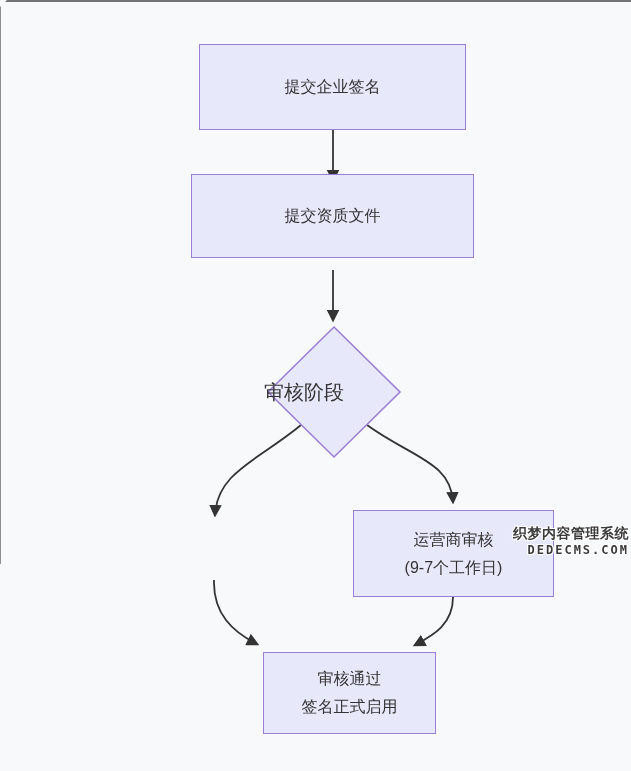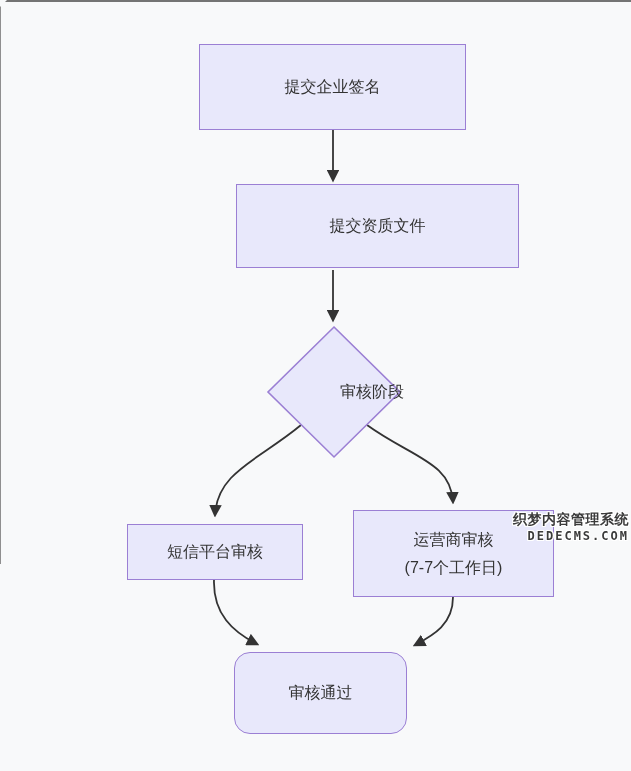--- a/index.html
+++ b/index.html
@@ -31,31 +31,31 @@
     position: absolute;
     background: #e8e8fb;
     border: 1.6px solid #9b7fd4;
     color: #333333;
     display: flex; flex-direction: column;
     align-items: center; justify-content: center;
     font-size: 16px; line-height: 28px;
     text-align: center; box-sizing: border-box;
   }
   .node-submit-signature { left: 198px; top: 42px;  width: 267px; height: 86px; }
-  .node-submit-documents { left: 190px; top: 182px; width: 283px; height: 84px; margin-left: 45px; }
+  .node-submit-documents { left: 190px; top: 172px; width: 283px; height: 84px; }
   .node-sms-review       { left: 126px; top: 522px; width: 176px; height: 56px; }
   .node-operator-review  { left: 352px; top: 508px; width: 201px; height: 87px; align-items: center; }
-  .node-review-passed    { left: 233px; top: 650px; width: 173px; height: 82px; border-radius: 16px; }
+  .node-review-passed    { left: 262px; top: 650px; width: 173px; height: 82px; }
   .diamond-label {
     position: absolute; left: 263px; top: 374px; width: 140px; height: 32px;
-    display: flex; align-items: center; justify-content: flex-end;
-    color: #333333; font-size: 16px; text-align: center;
+    display: flex; align-items: center; justify-content: flex-start;
+    color: #333333; font-size: 20px; text-align: center;
   }
   .watermark {
-    position: absolute; right: 2px; bottom: 20px;
+    position: absolute; right: 2px; bottom: 6px;
     text-align: right; font-weight: bold; color: #3b3b3b;
     text-shadow:
       -1px -1px 0 #fff, 1px -1px 0 #fff, -1px 1px 0 #fff, 1px 1px 0 #fff,
       0 -1px 0 #fff, 0 1px 0 #fff, -1px 0 0 #fff, 1px 0 0 #fff;
   }
   .watermark .zh { font-size: 14px; letter-spacing: 0.5px; line-height: 18px; }
   .watermark .en {
     font-size: 12px; letter-spacing: 2px; line-height: 16px;
     font-family: "DejaVu Sans Mono", "Liberation Mono", monospace;
   }
@@ -87,31 +87,29 @@
   </div>
 
   <div class="node node-submit-documents">
     <div>提交资质文件</div>
   </div>
 
   <div class="diamond-label">
     <span>审核阶段</span>
   </div>
 
-  <div class="node node-sms-review">
-    <div>短信平台审核</div>
-  </div>
 
   <div class="node node-operator-review">
     <div>运营商审核</div>
-    <div>(7-7个工作日)</div>
+    <div>(9-7个工作日)</div>
   </div>
 
   <div class="node node-review-passed">
     <div>审核通过</div>
+    <div>签名正式启用</div>
   </div>
 
   <div class="watermark">
     <div class="zh">织梦内容管理系统</div>
     <div class="en">DEDECMS.COM</div>
   </div>
 
   <div class="corner-cut"></div>
 </div>
 

